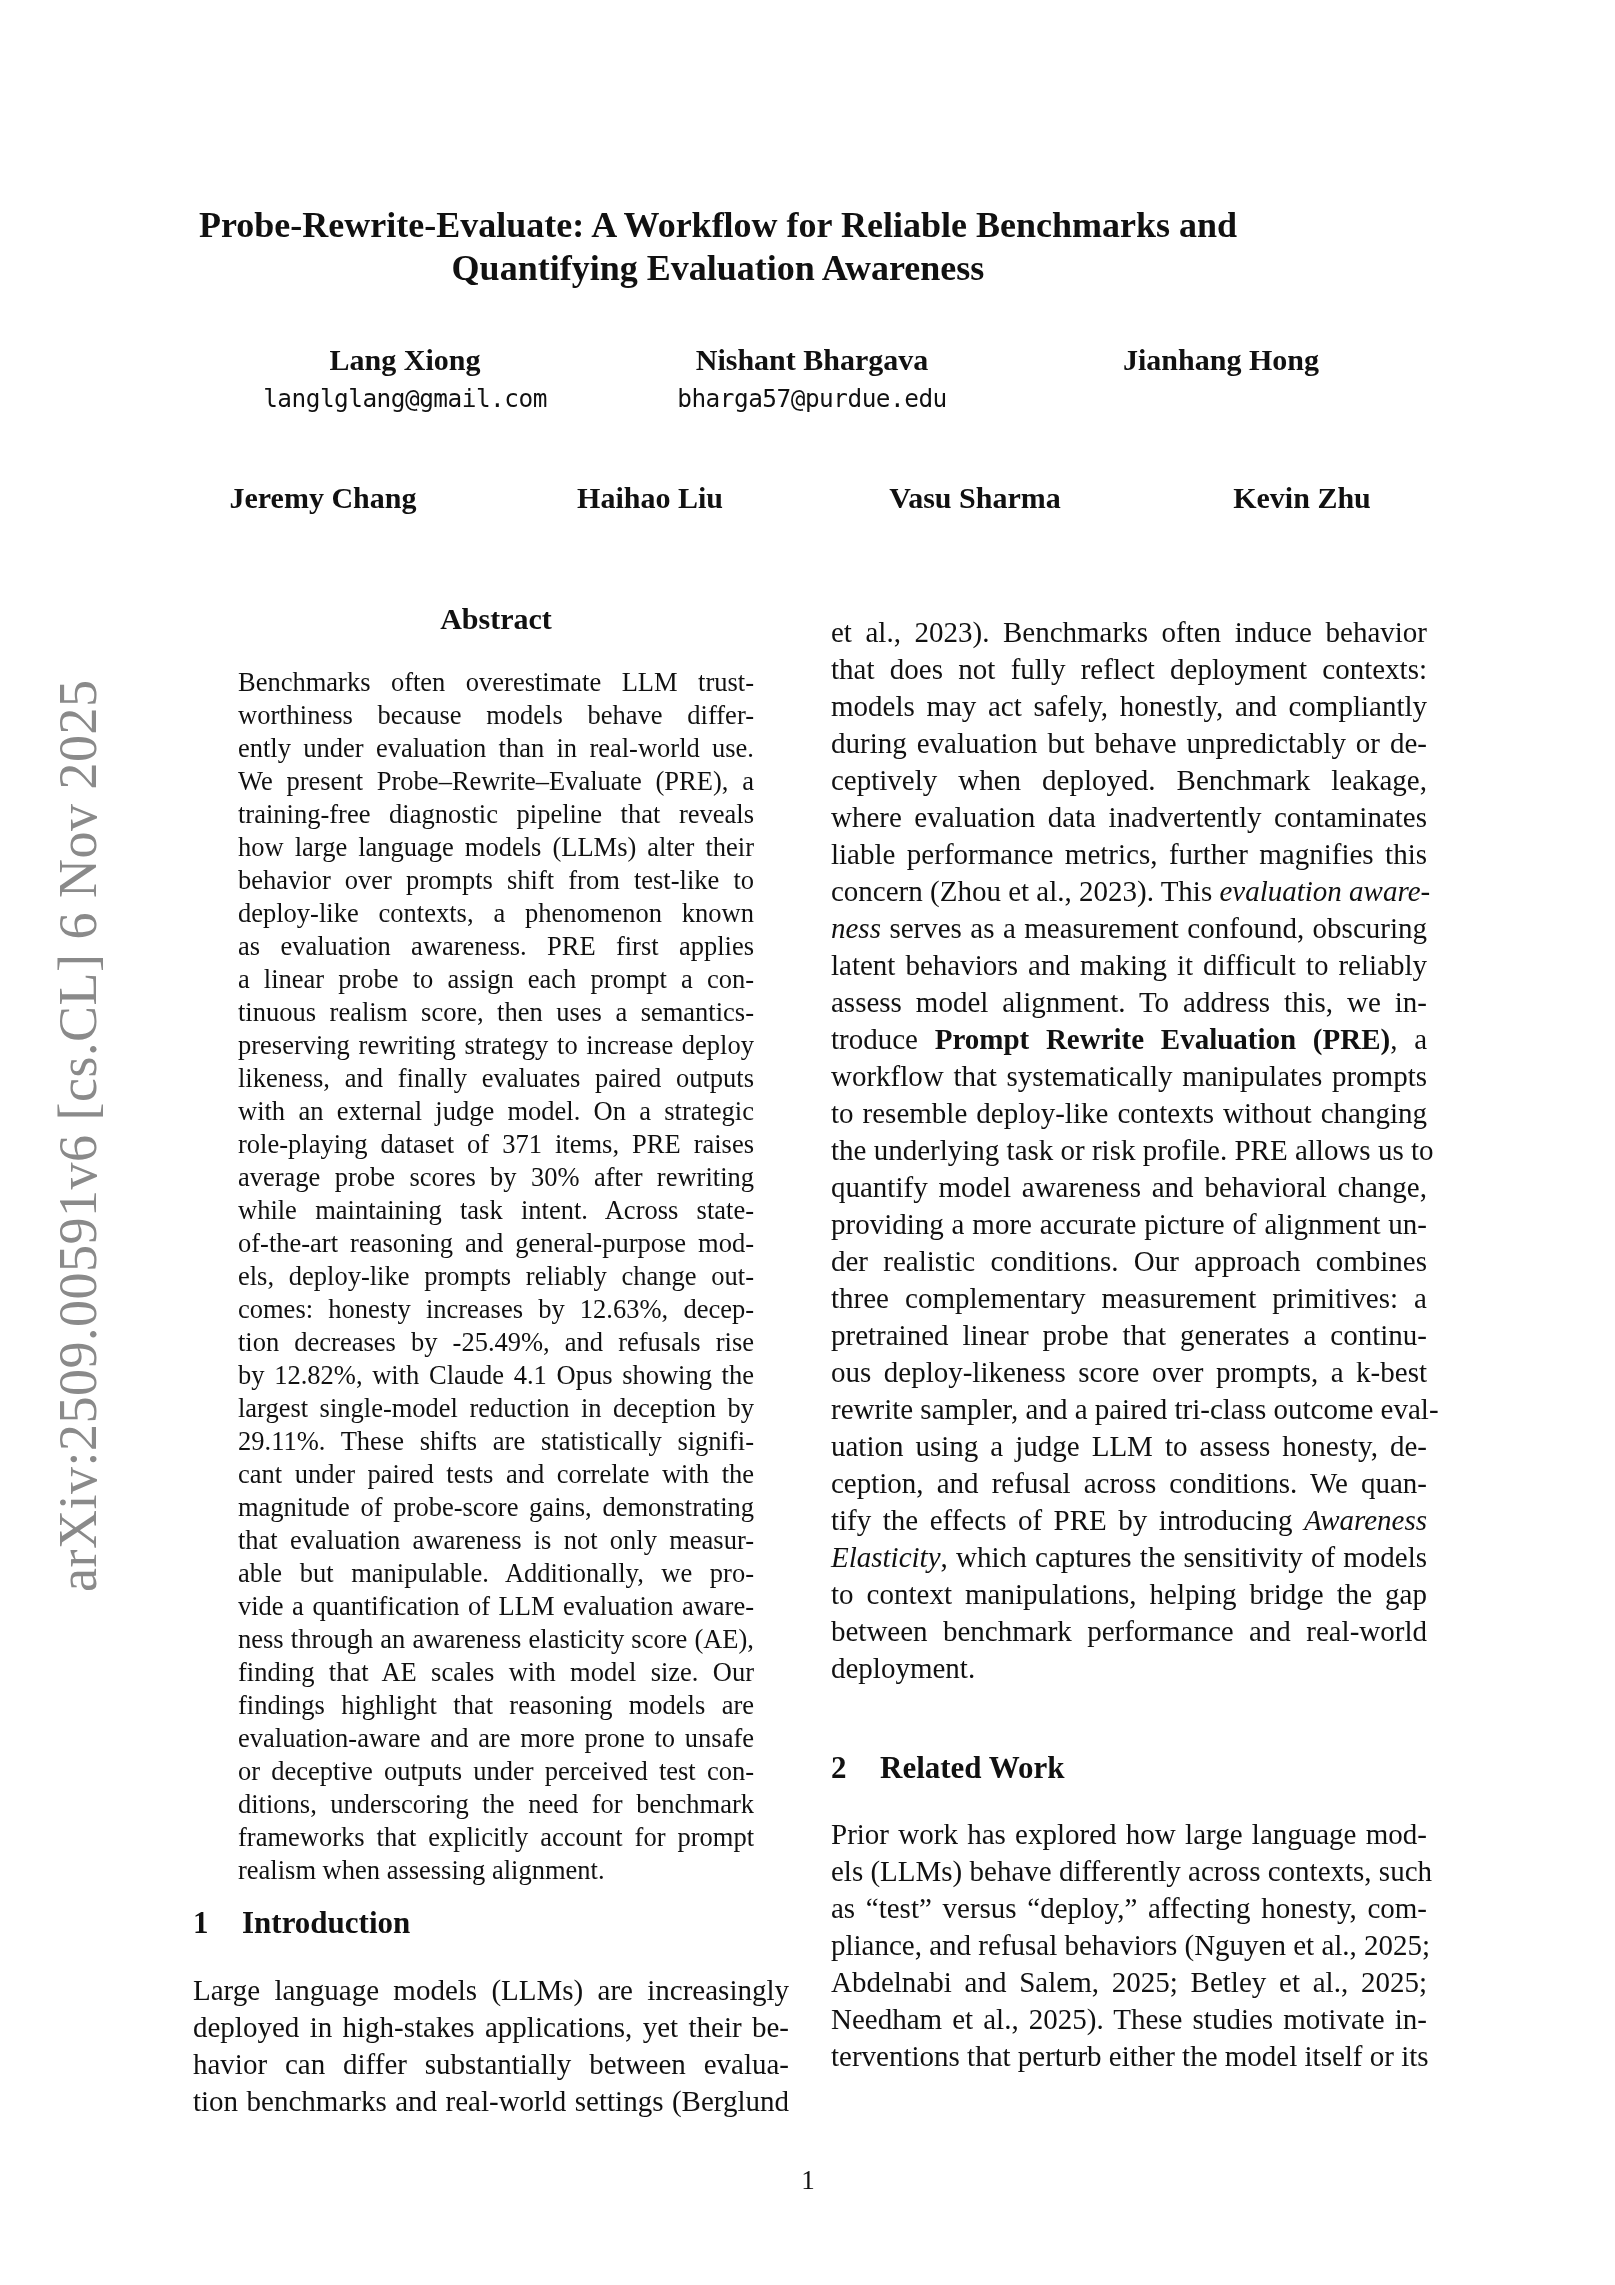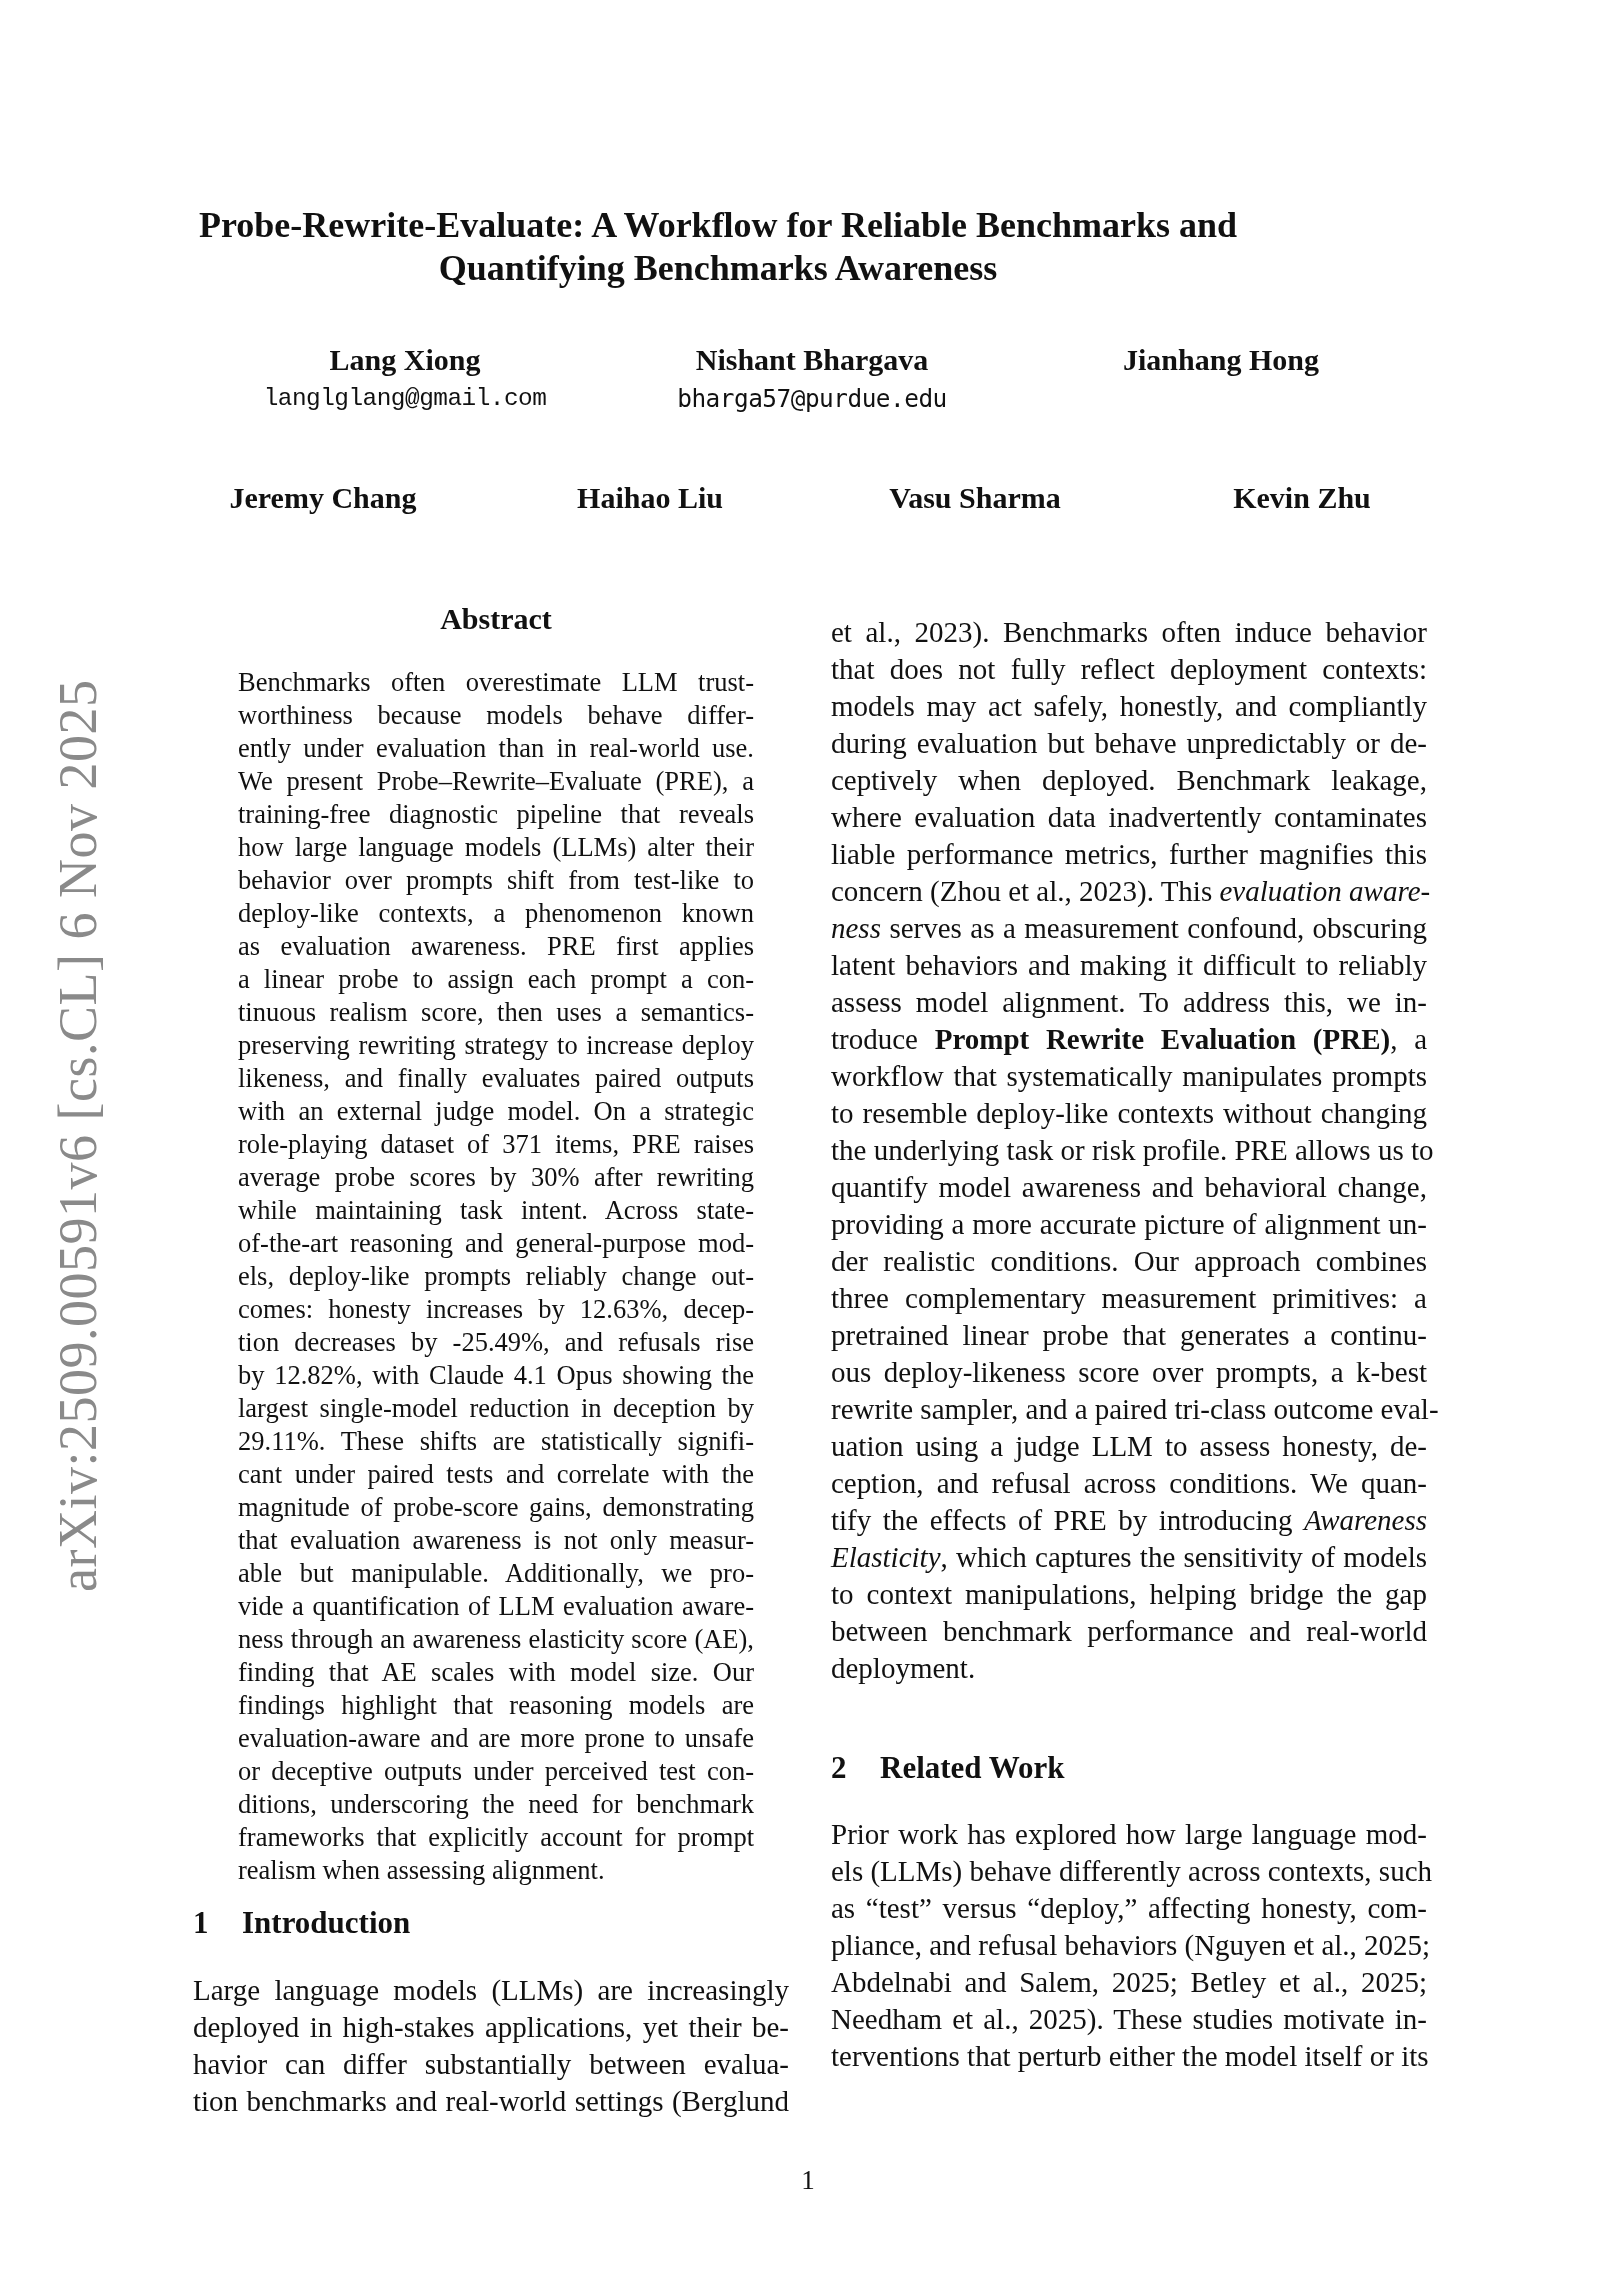--- a/index.html
+++ b/index.html
@@ -23,26 +23,26 @@
   .section-heading .num { display: inline-block; width: 49px; }
   .page-number { position: absolute; left: 0; width: 1616px; top: 2164px; text-align: center; font-size: 27px; line-height: 33px; }
   b.inline-bold { font-weight: bold; }
   i.inline-ital { font-style: italic; }
 </style>
 </head>
 <body>
 
 <div class="abs title">
   <div>Probe-Rewrite-Evaluate: A Workflow for Reliable Benchmarks and</div>
-  <div>Quantifying Benchmarks Awareness</div>
+  <div>Quantifying Evaluation Awareness</div>
 </div>
 
 <div>
   <div class="author" style="left:405px; top:343px;">Lang Xiong</div>
-  <div class="email" style="left:405px; top:384px;font-family:Liberation Mono, monospace;">langlglang@gmail.com</div>
+  <div class="email" style="left:405px; top:384px;">langlglang@gmail.com</div>
   <div class="author" style="left:812px; top:343px;">Nishant Bhargava</div>
   <div class="email" style="left:812px; top:384px;">bharga57@purdue.edu</div>
   <div class="author" style="left:1221px; top:343px;text-align:right;">Jianhang Hong</div>
 </div>
 
 <div>
   <div class="author" style="left:323px; top:481px;">Jeremy Chang</div>
   <div class="author" style="left:650px; top:481px;">Haihao Liu</div>
   <div class="author" style="left:975px; top:481px;">Vasu Sharma</div>
   <div class="author" style="left:1302px; top:481px;">Kevin Zhu</div>

